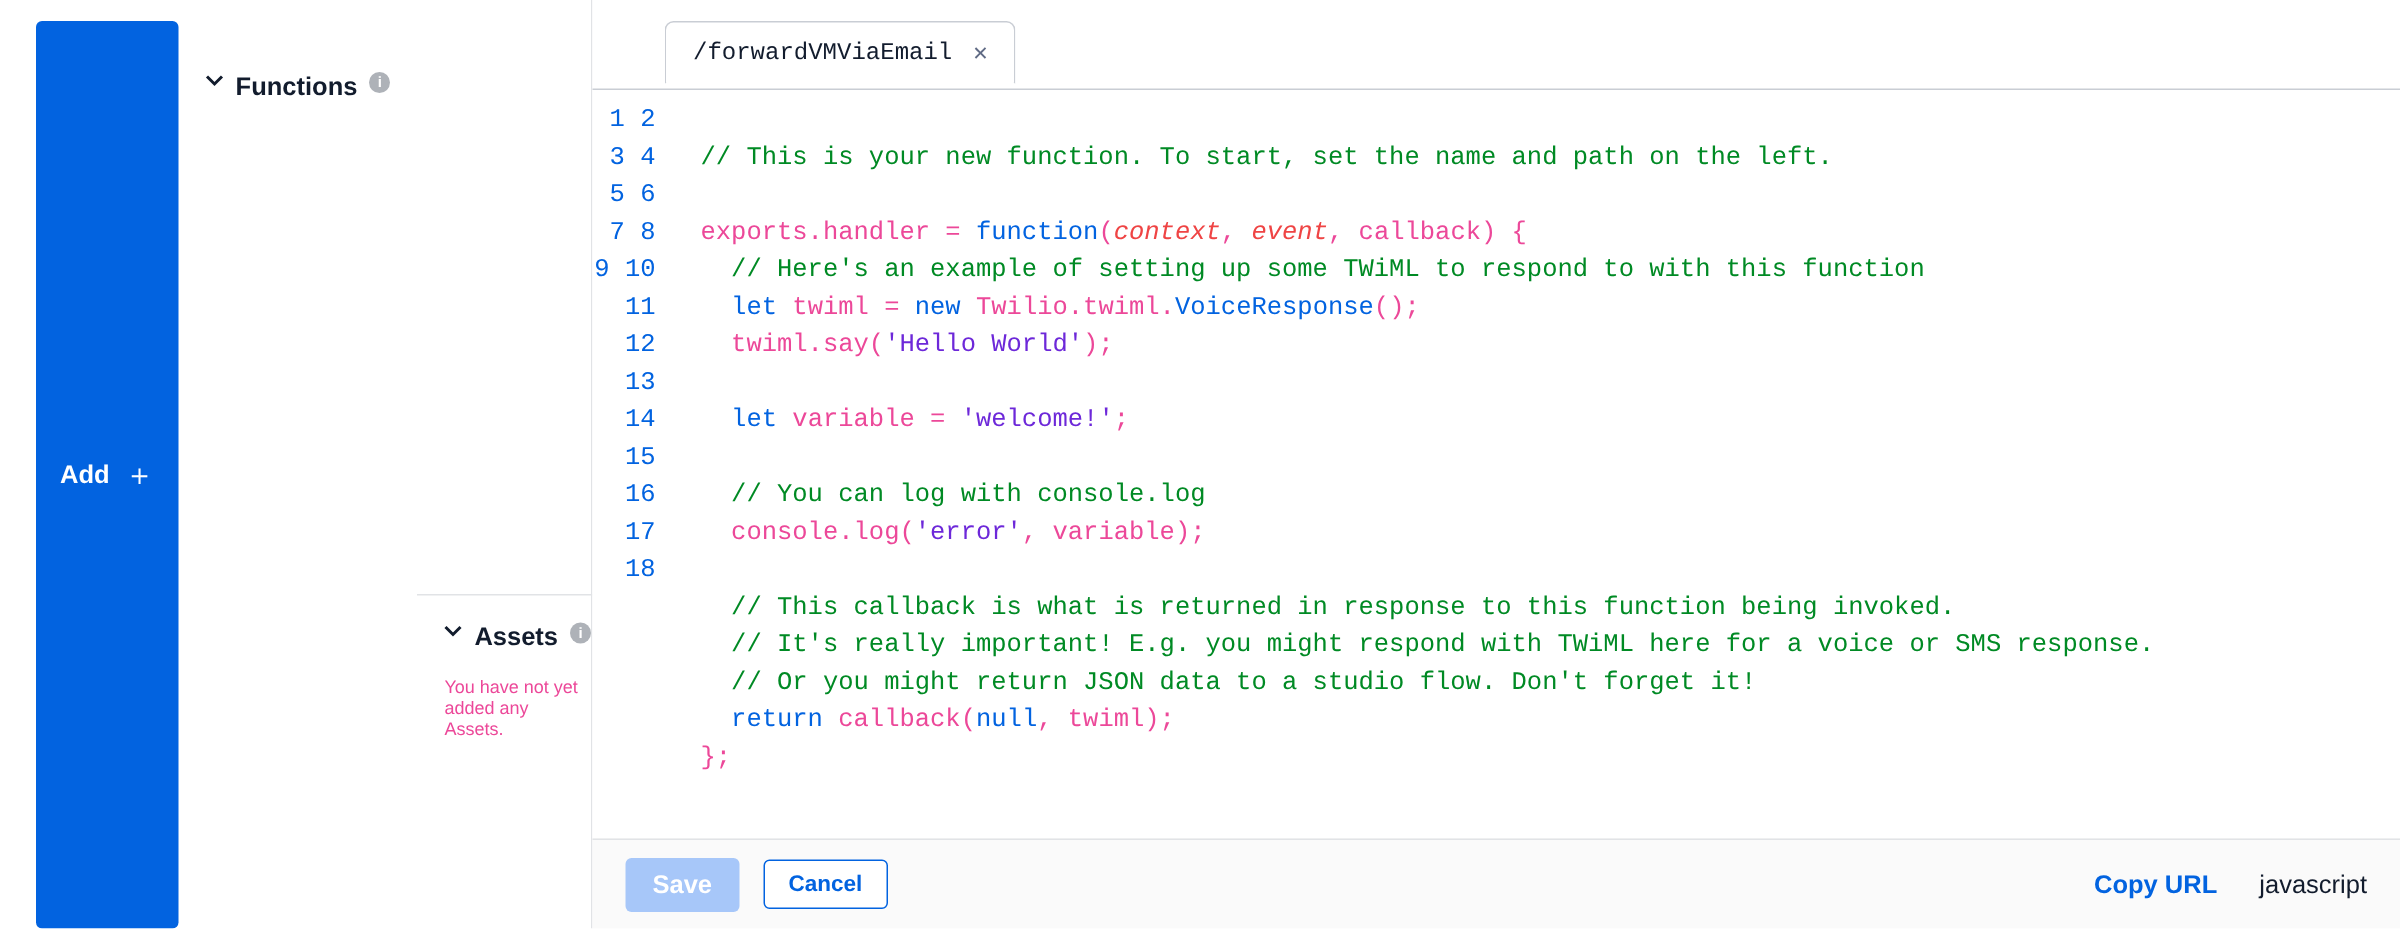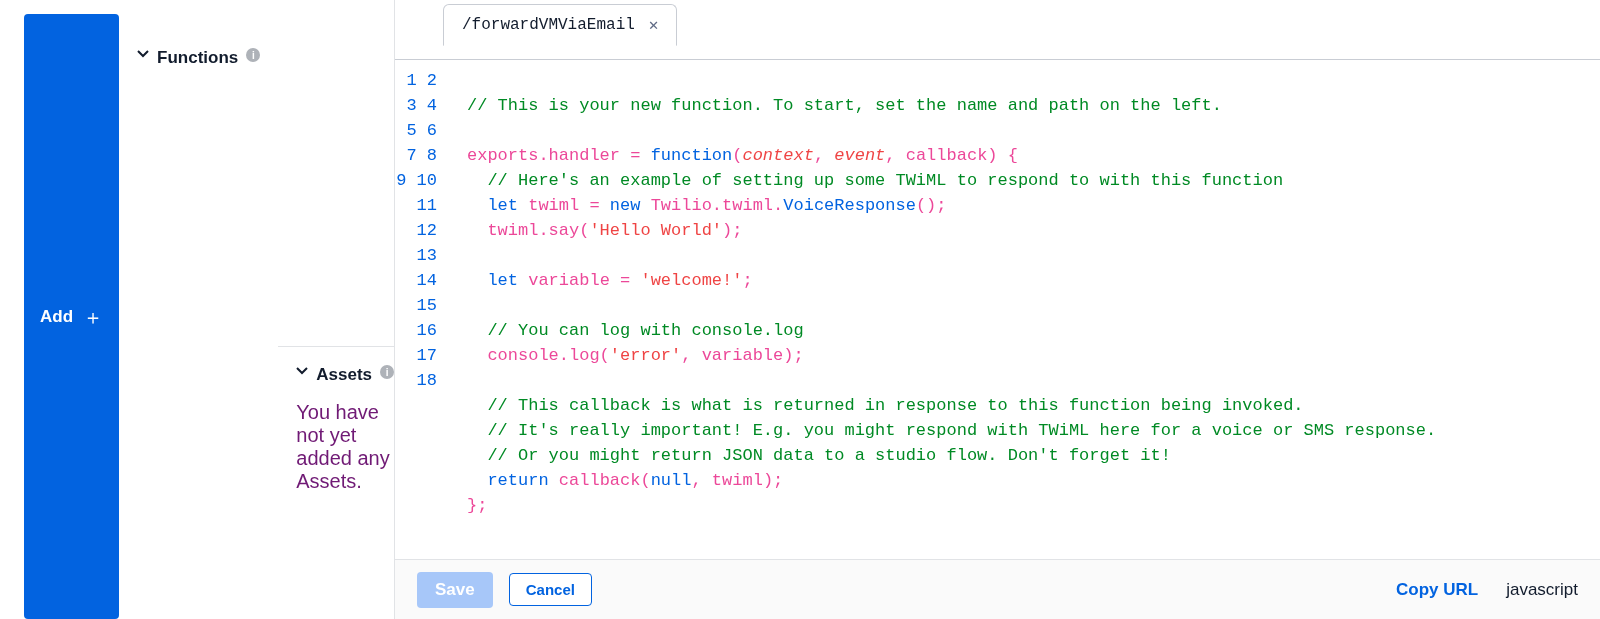--- a/index.html
+++ b/index.html
@@ -63,26 +63,26 @@
     font-size: 16px;
     color: #606b85;
   }
   .fn-dot { width: 10px; height: 10px; border-radius: 50%; background: #8891aa; flex-shrink:0;}
   .fn-name { color: #121c2d; max-width: 170px; overflow:hidden; white-space:nowrap; text-overflow: ellipsis; }
   .fn-badge { color: #606b85; margin-left: 2px; display:flex; align-items:center; gap:4px; cursor:pointer;}
   .more { margin-left: auto; display:flex; flex-direction:column; gap:3px; padding:4px 8px; cursor:pointer;}
   .more span { width:3px; height:3px; background:#606b85; border-radius:50%;}
   .assets-area { border-top: 1px solid #e1e3e6; margin-top: auto; padding-bottom: 120px;}
   .assets-area .section-header { margin-top: 8px; }
-  .no-assets { padding: 6px 18px; font-size: 20px; color: #701a75; }
+  .no-assets { padding: 6px 18px; font-size: 12px; color: #ec4899; }
   
   .main { flex: 1; display:flex; flex-direction: column; background:#fafafa; position:relative;}
   .tabbar { height: 60px; position: relative; background:#fff; border-bottom:1px solid #c9cdd4; }
   .tab {
-    position:absolute; top:4px; left:48px;
+    position:absolute; top:14px; left:48px;
     background:#fff; border:1px solid #c9cdd4; border-bottom:1px solid #fff;
     border-radius: 6px 6px 0 0;
     padding: 10px 18px;
     display:flex; align-items:center; gap:14px;
     font-family: "SFMono-Regular", Consolas, "Liberation Mono", Menlo, monospace;
     font-size: 16px; color:#121c2d;
     z-index:2;
   }
   .tab .close { cursor:pointer; color:#606b85; font-size:16px;}
   .editor-wrap { flex:1; display:flex; background:#fff; border-top: none; overflow:hidden;}
@@ -95,21 +95,21 @@
   }
   .code {
     flex:1; padding: 8px 0 8px 20px;
     font-family: "SFMono-Regular", Consolas, "Liberation Mono", Menlo, monospace;
     font-size: 17px; line-height: 25px; white-space: pre;
     color:#111;
   }
   .c-green { color: #008a24; margin-top: 44px; }
   .c-blue  { color: #0263e0; }
   .c-gray  { color: #ef4444; font-style: italic; }
-  .c-red   { color: #ef4444; }
+  .c-red   { color: #6d28d9; }
   .c-black { color: #ec4899; }
   .footer {
     height: 60px; border-top:1px solid #e1e3e6; background:#fafafa;
     display:flex; align-items:center; padding: 0 22px; gap:16px;
   }
   .save-btn {
     background:#a7c7f9; color:#fff; border:none; border-radius:4px;
     padding:8px 18px; font-size:17px; font-weight:600; cursor:default;
   }
   .cancel-btn {

